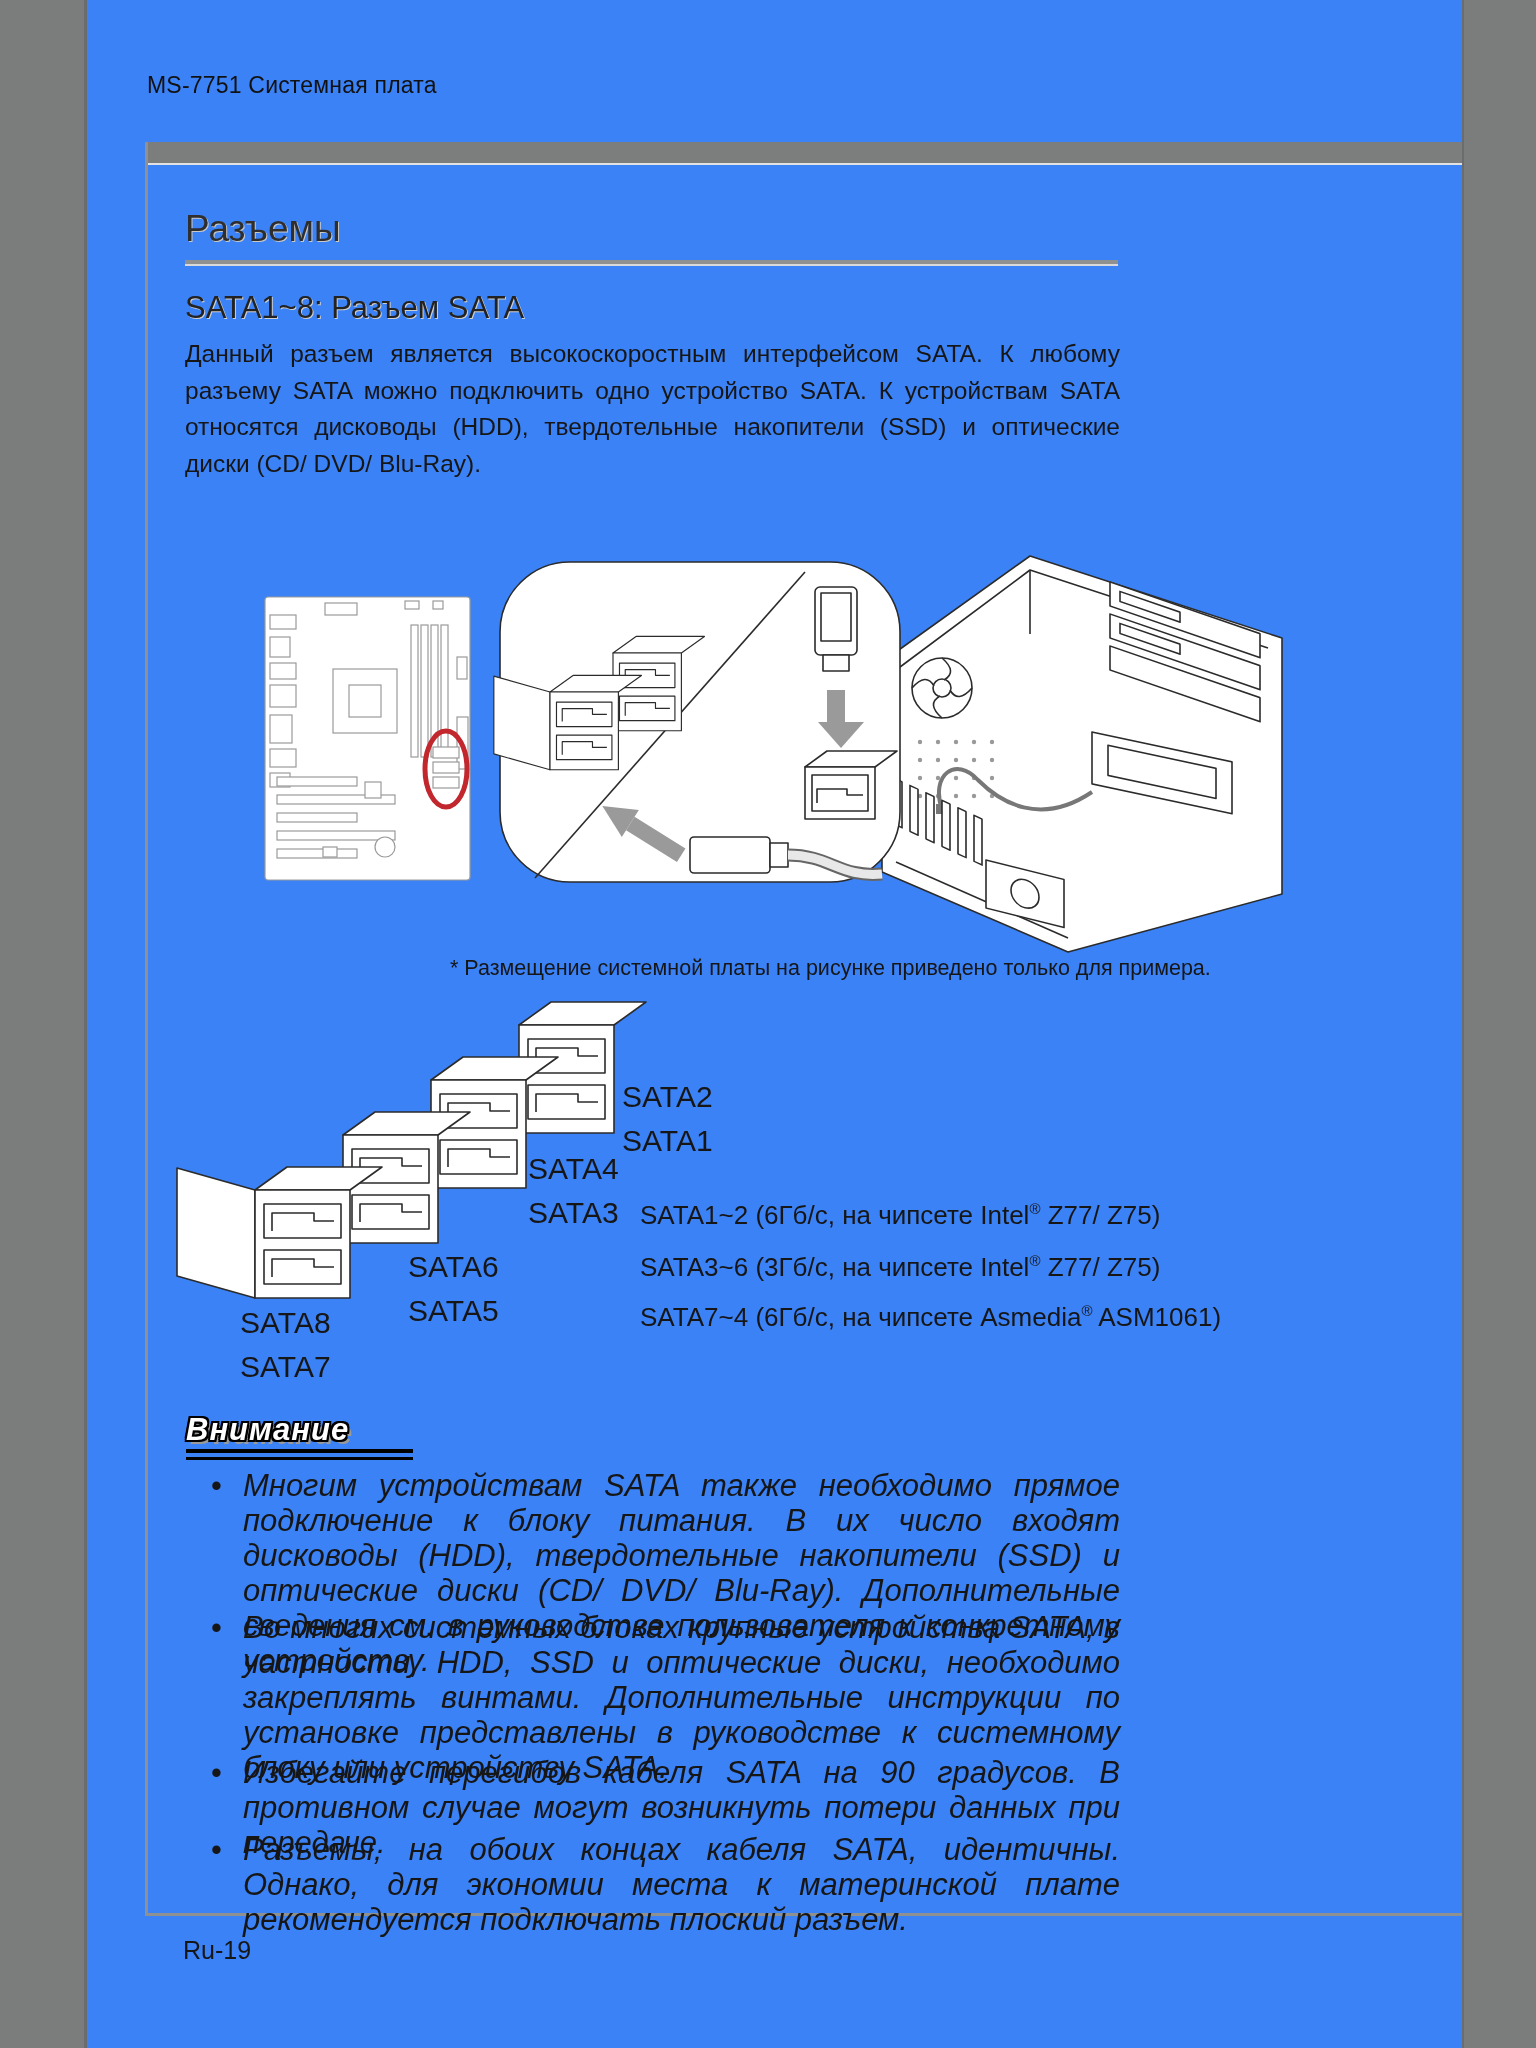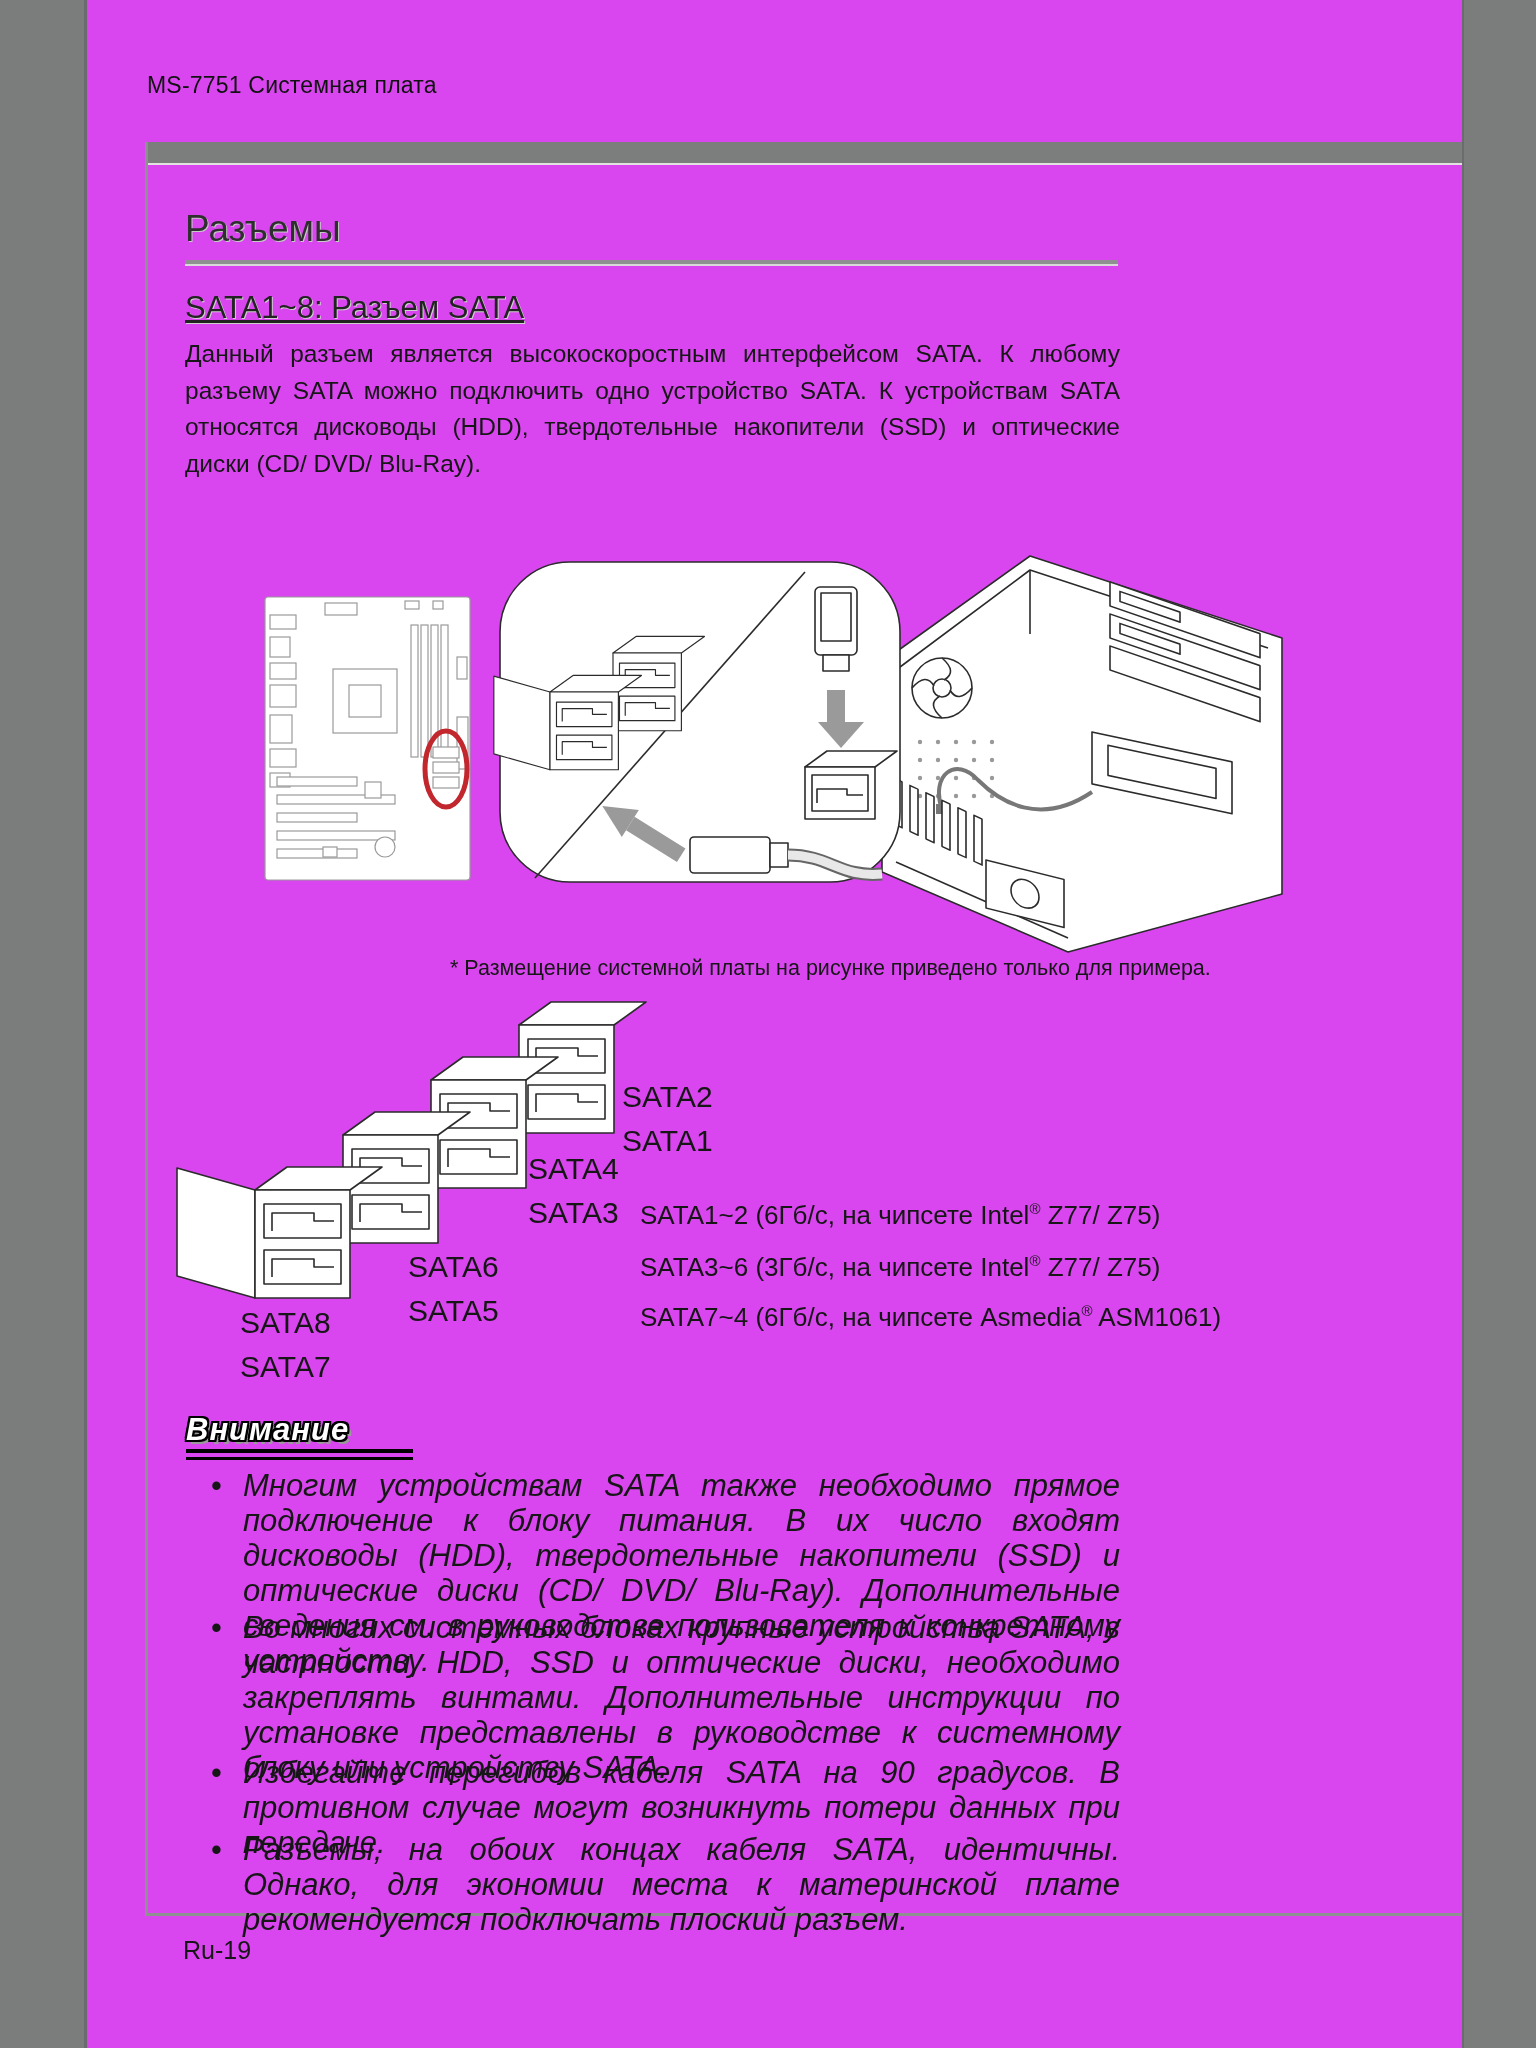--- a/index.html
+++ b/index.html
@@ -1,29 +1,29 @@
 <!DOCTYPE html>
 <html><head>
 <meta charset="utf-8">
 <style>
   html,body{margin:0;padding:0;background:#fff;}
-  .page{position:relative;width:1536px;height:2048px;background:#d946ef;overflow:hidden;
+  .page{position:relative;width:1536px;height:2048px;background:#3b82f6;overflow:hidden;
         font-family:"Liberation Sans","DejaVu Sans",sans-serif;color:#1a1a1a;}
   .abs{position:absolute;}
   .strip{position:absolute;top:0;bottom:0;width:84px;background:#7b7d7d;}
   .strip.left{left:0;border-right:3px solid #6a6c6d;}
   .strip.right{left:1462px;width:74px;border-left:2px solid #6a6c6d;}
   .doc-header{left:147px;top:72px;font-size:23px;letter-spacing:0.2px;color:#111;}
   .top-bar{left:145px;top:142px;width:1317px;height:21px;background:#7c7e7e;
            border-bottom:2px solid #e2e2e2;}
   .v-rule{left:145px;top:142px;width:3px;height:1774px;background:#8f9191;}
   .b-rule{left:145px;top:1913px;width:1317px;height:3px;background:#8f9191;}
   .h1{left:185px;top:208px;font-size:37px;color:#2e2e2e;text-shadow:1px 1px 0 #c9c9c9;}
   .h1-rule{left:185px;top:260px;width:933px;height:4px;background:#8f9191;border-bottom:2px solid #d9d9d9;}
-  .h2{left:185px;top:290px;font-size:31px;color:#222;text-shadow:1px 1px 0 #cfcfcf;text-decoration:underline;}
+  .h2{left:185px;top:290px;font-size:31px;color:#222;text-shadow:1px 1px 0 #cfcfcf;}
   .intro{left:185px;top:336px;width:935px;font-size:24.5px;line-height:36.5px;
          text-align:justify;color:#161616;}
   .fig-caption{left:450px;top:956px;font-size:21.5px;color:#161616;}
   .sata-label{font-size:30px;color:#161616;}
   .spec{left:640px;font-size:26px;color:#161616;white-space:nowrap;margin-top:8px;}
   .spec sup{font-size:15px;}
   .notice-title{left:186px;top:1412px;font-size:31px;font-weight:bold;font-style:italic;
         color:#fff;letter-spacing:1px;
         text-shadow:-2px -2px 0 #000,2px -2px 0 #000,-2px 2px 0 #000,2px 2px 0 #000,
                     -2px 0 0 #000,2px 0 0 #000,0 -2px 0 #000,0 2px 0 #000,4px 4px 0 #9a9a9a;}

